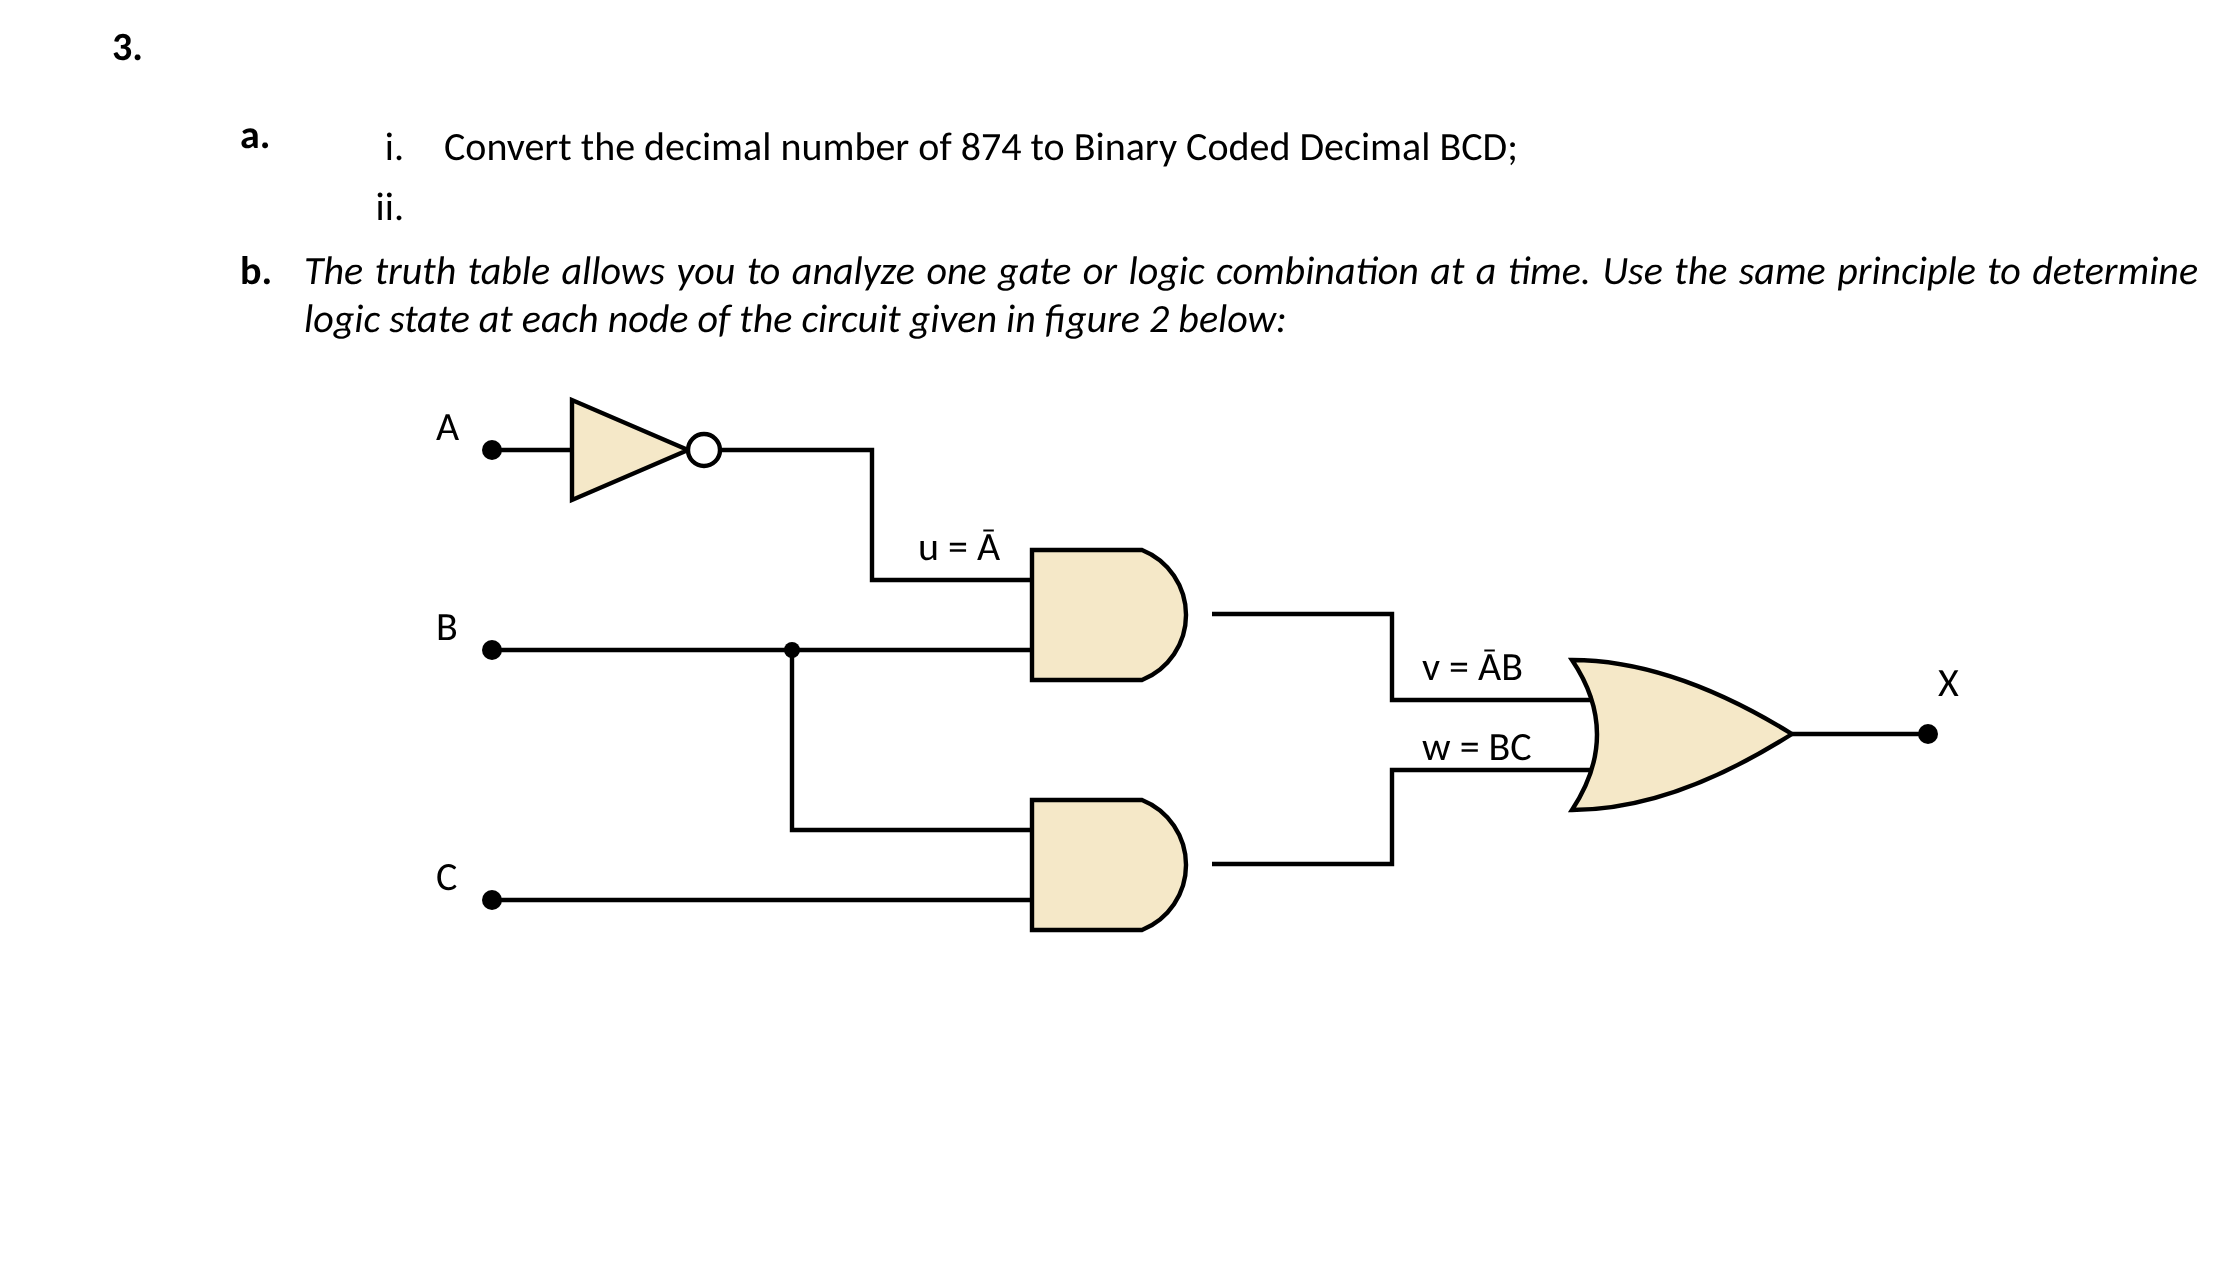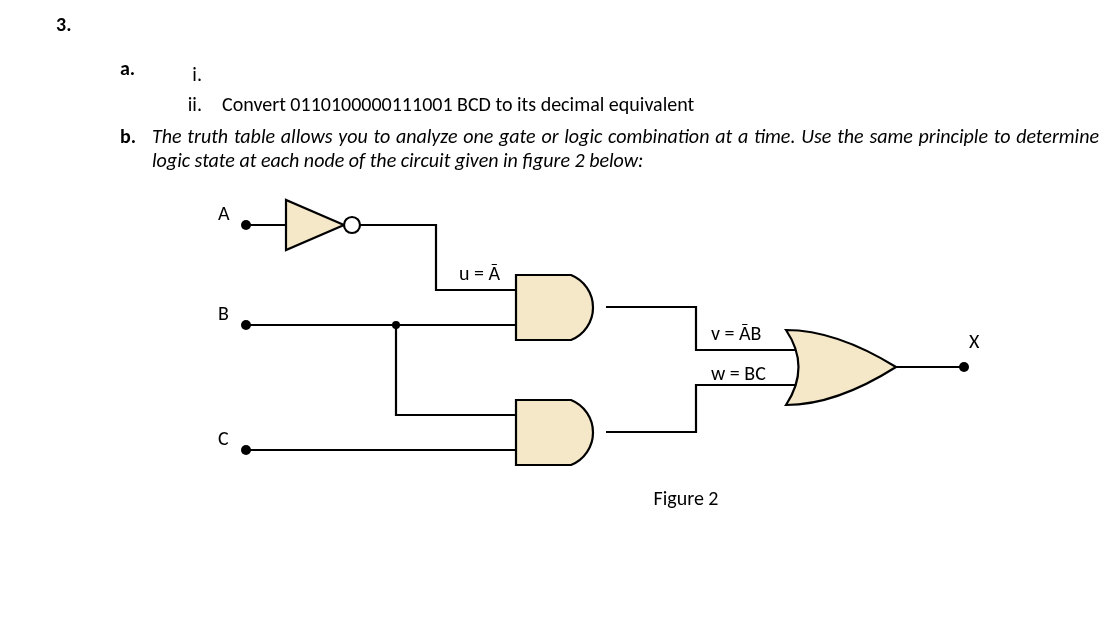--- a/index.html
+++ b/index.html
@@ -79,24 +79,24 @@
 <div class="page">
 
   <div class="q-number">3.</div>
 
   <div class="part first-part">
     <div class="part-label">a.</div>
     <div class="part-body">
       <ul class="sub-list">
         <li class="sub-item">
           <span class="sub-label">i.</span>
+          <span>Convert the decimal number of 874 to Binary Coded Decimal BCD;</span>
         </li>
         <li class="sub-item">
           <span class="sub-label">ii.</span>
-          <span>Convert 0110100000111001 BCD to its decimal equivalent</span>
         </li>
       </ul>
     </div>
   </div>
 
   <div class="part second-part">
     <div class="part-label">b.</div>
     <div class="part-body justify">The truth table allows you to analyze one gate or logic combination at a time. Use the same principle to determine logic state at each node of the circuit given in figure 2 below:</div>
   </div>
 
@@ -147,16 +147,15 @@
 
       <path class="gate" d="M610 140
                              Q660 140 720 177
                              Q660 215 610 215
                              Q635 177 610 140 Z"></path>
 
       <line class="wire" x1="720" y1="177" x2="785" y2="177"></line>
       <circle class="dot" cx="788" cy="177" r="5"></circle>
       <text class="lbl" x="793" y="158">X</text>
     </svg>
-    <div class="fig-caption">Figure 2</div>
   </div>
 
 </div>
 
 </body></html>

